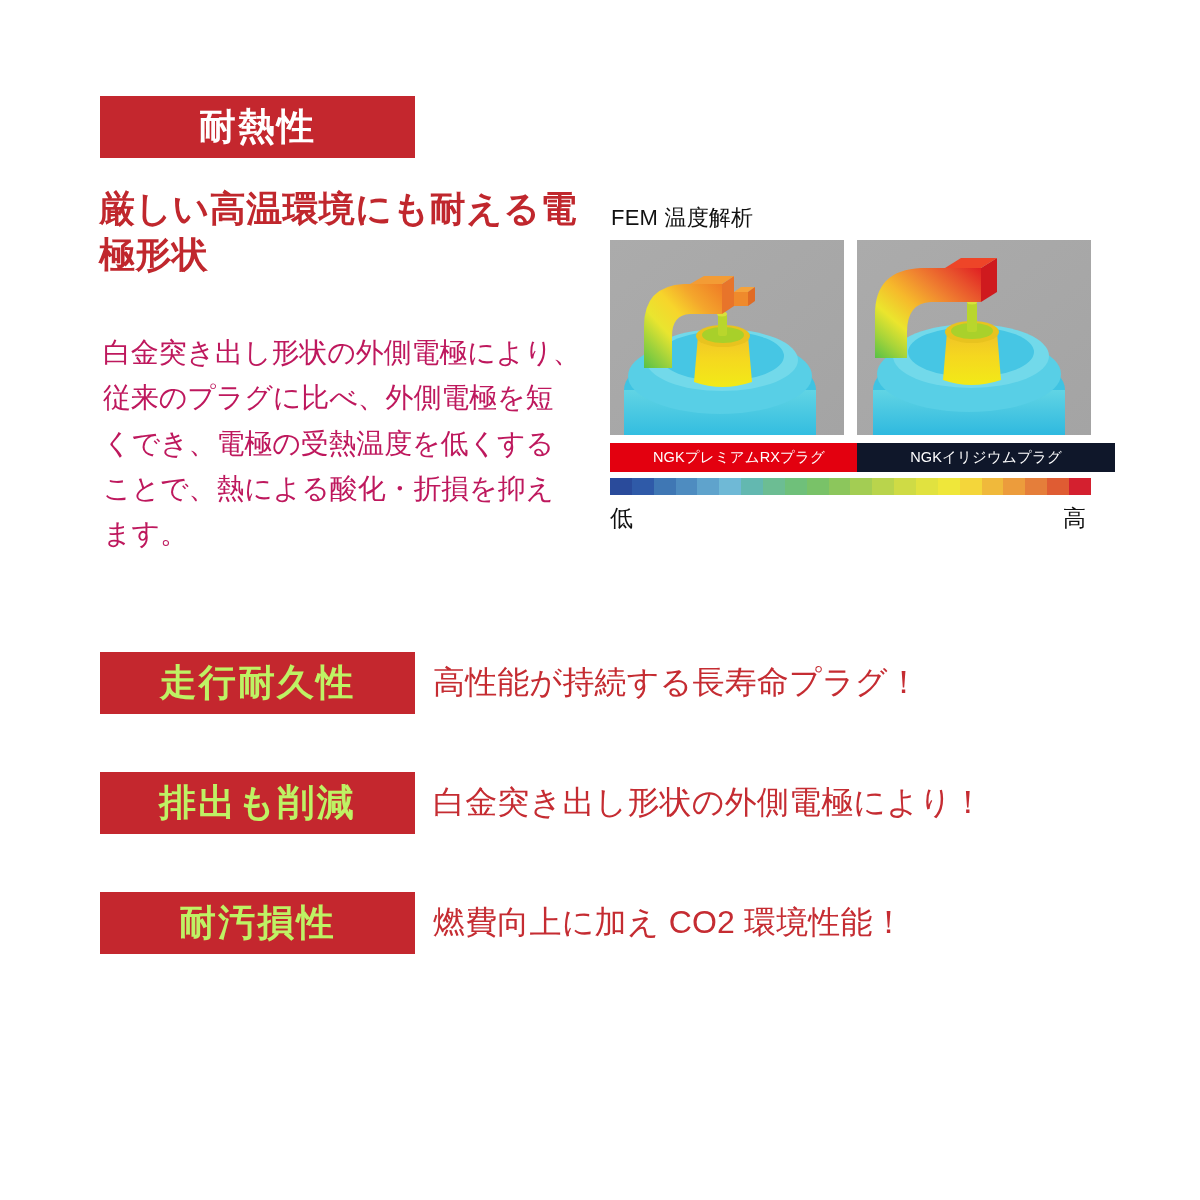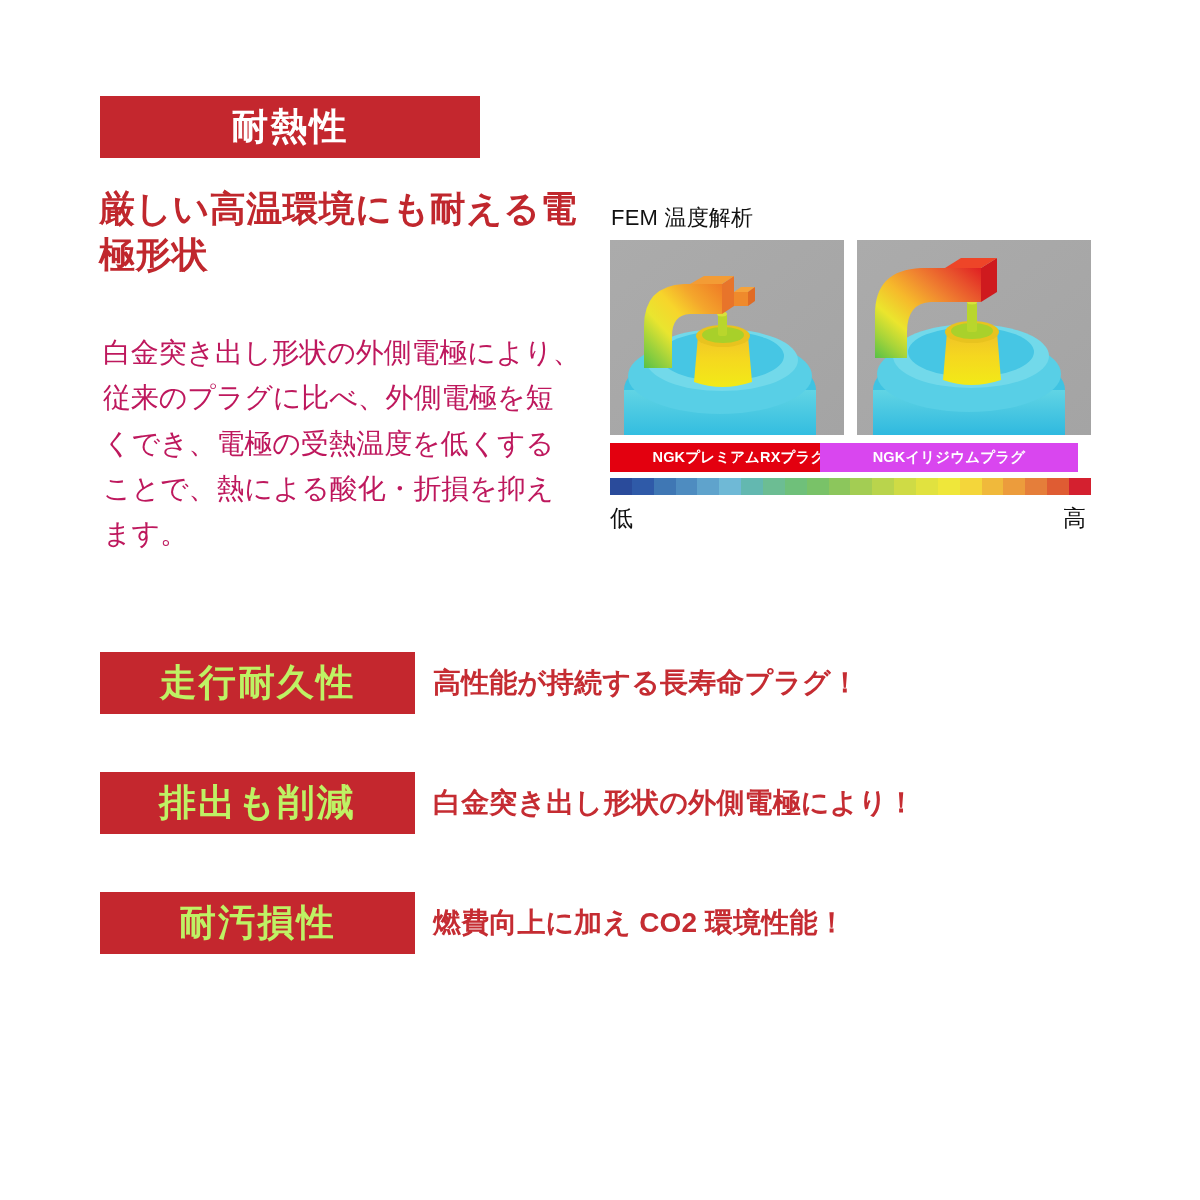--- a/index.html
+++ b/index.html
@@ -28,21 +28,21 @@
     color: #ffffff;
     display: flex;
     align-items: center;
     justify-content: center;
     font-weight: 700;
     letter-spacing: 0.06em;
   }
   #badge-heat {
     left: 100px;
     top: 96px;
-    width: 380px;
+    width: 315px;
     height: 62px;
     font-size: 37px;
   }
 
   #heat-headline {
     position: absolute;
     left: 99px;
     top: 186px;
     width: 500px;
     color: #c0272d;
@@ -83,28 +83,28 @@
   #fem-panel-left  { left: 610px; }
   #fem-panel-right { left: 857px; }
 
   .fem-caption {
     position: absolute;
     top: 443px;
     width: 258px;
     height: 29px;
     color: #ffffff;
     font-size: 14.5px;
-    font-weight: 700;
+    font-weight: 400;
     display: flex;
     align-items: center;
     justify-content: center;
     letter-spacing: 0.01em;
   }
   #fem-caption-left  { left: 610px; background: #e3000f; }
-  #fem-caption-right { left: 820px; background: #d946ef; }
+  #fem-caption-right { left: 857px; background: #0f172a; }
 
   #fem-colorbar {
     position: absolute;
     left: 610px;
     top: 478px;
     width: 481px;
     height: 17px;
     display: flex;
   }
   #fem-colorbar span { flex: 1 1 auto; height: 100%; display:block; }
@@ -141,22 +141,22 @@
     letter-spacing: 0.06em;
   }
   .feature-text {
     position: absolute;
     left: 433px;
     top: 0;
     height: 62px;
     display: flex;
     align-items: center;
     color: #c52c32;
-    font-size: 28px;
-    font-weight: 700;
+    font-size: 32px;
+    font-weight: 400;
     letter-spacing: 0.005em;
     white-space: nowrap;
   }
 </style>
 </head>
 <body>
 
 <div class="page">
 
   <div class="badge" id="badge-heat">耐熱性</div>

